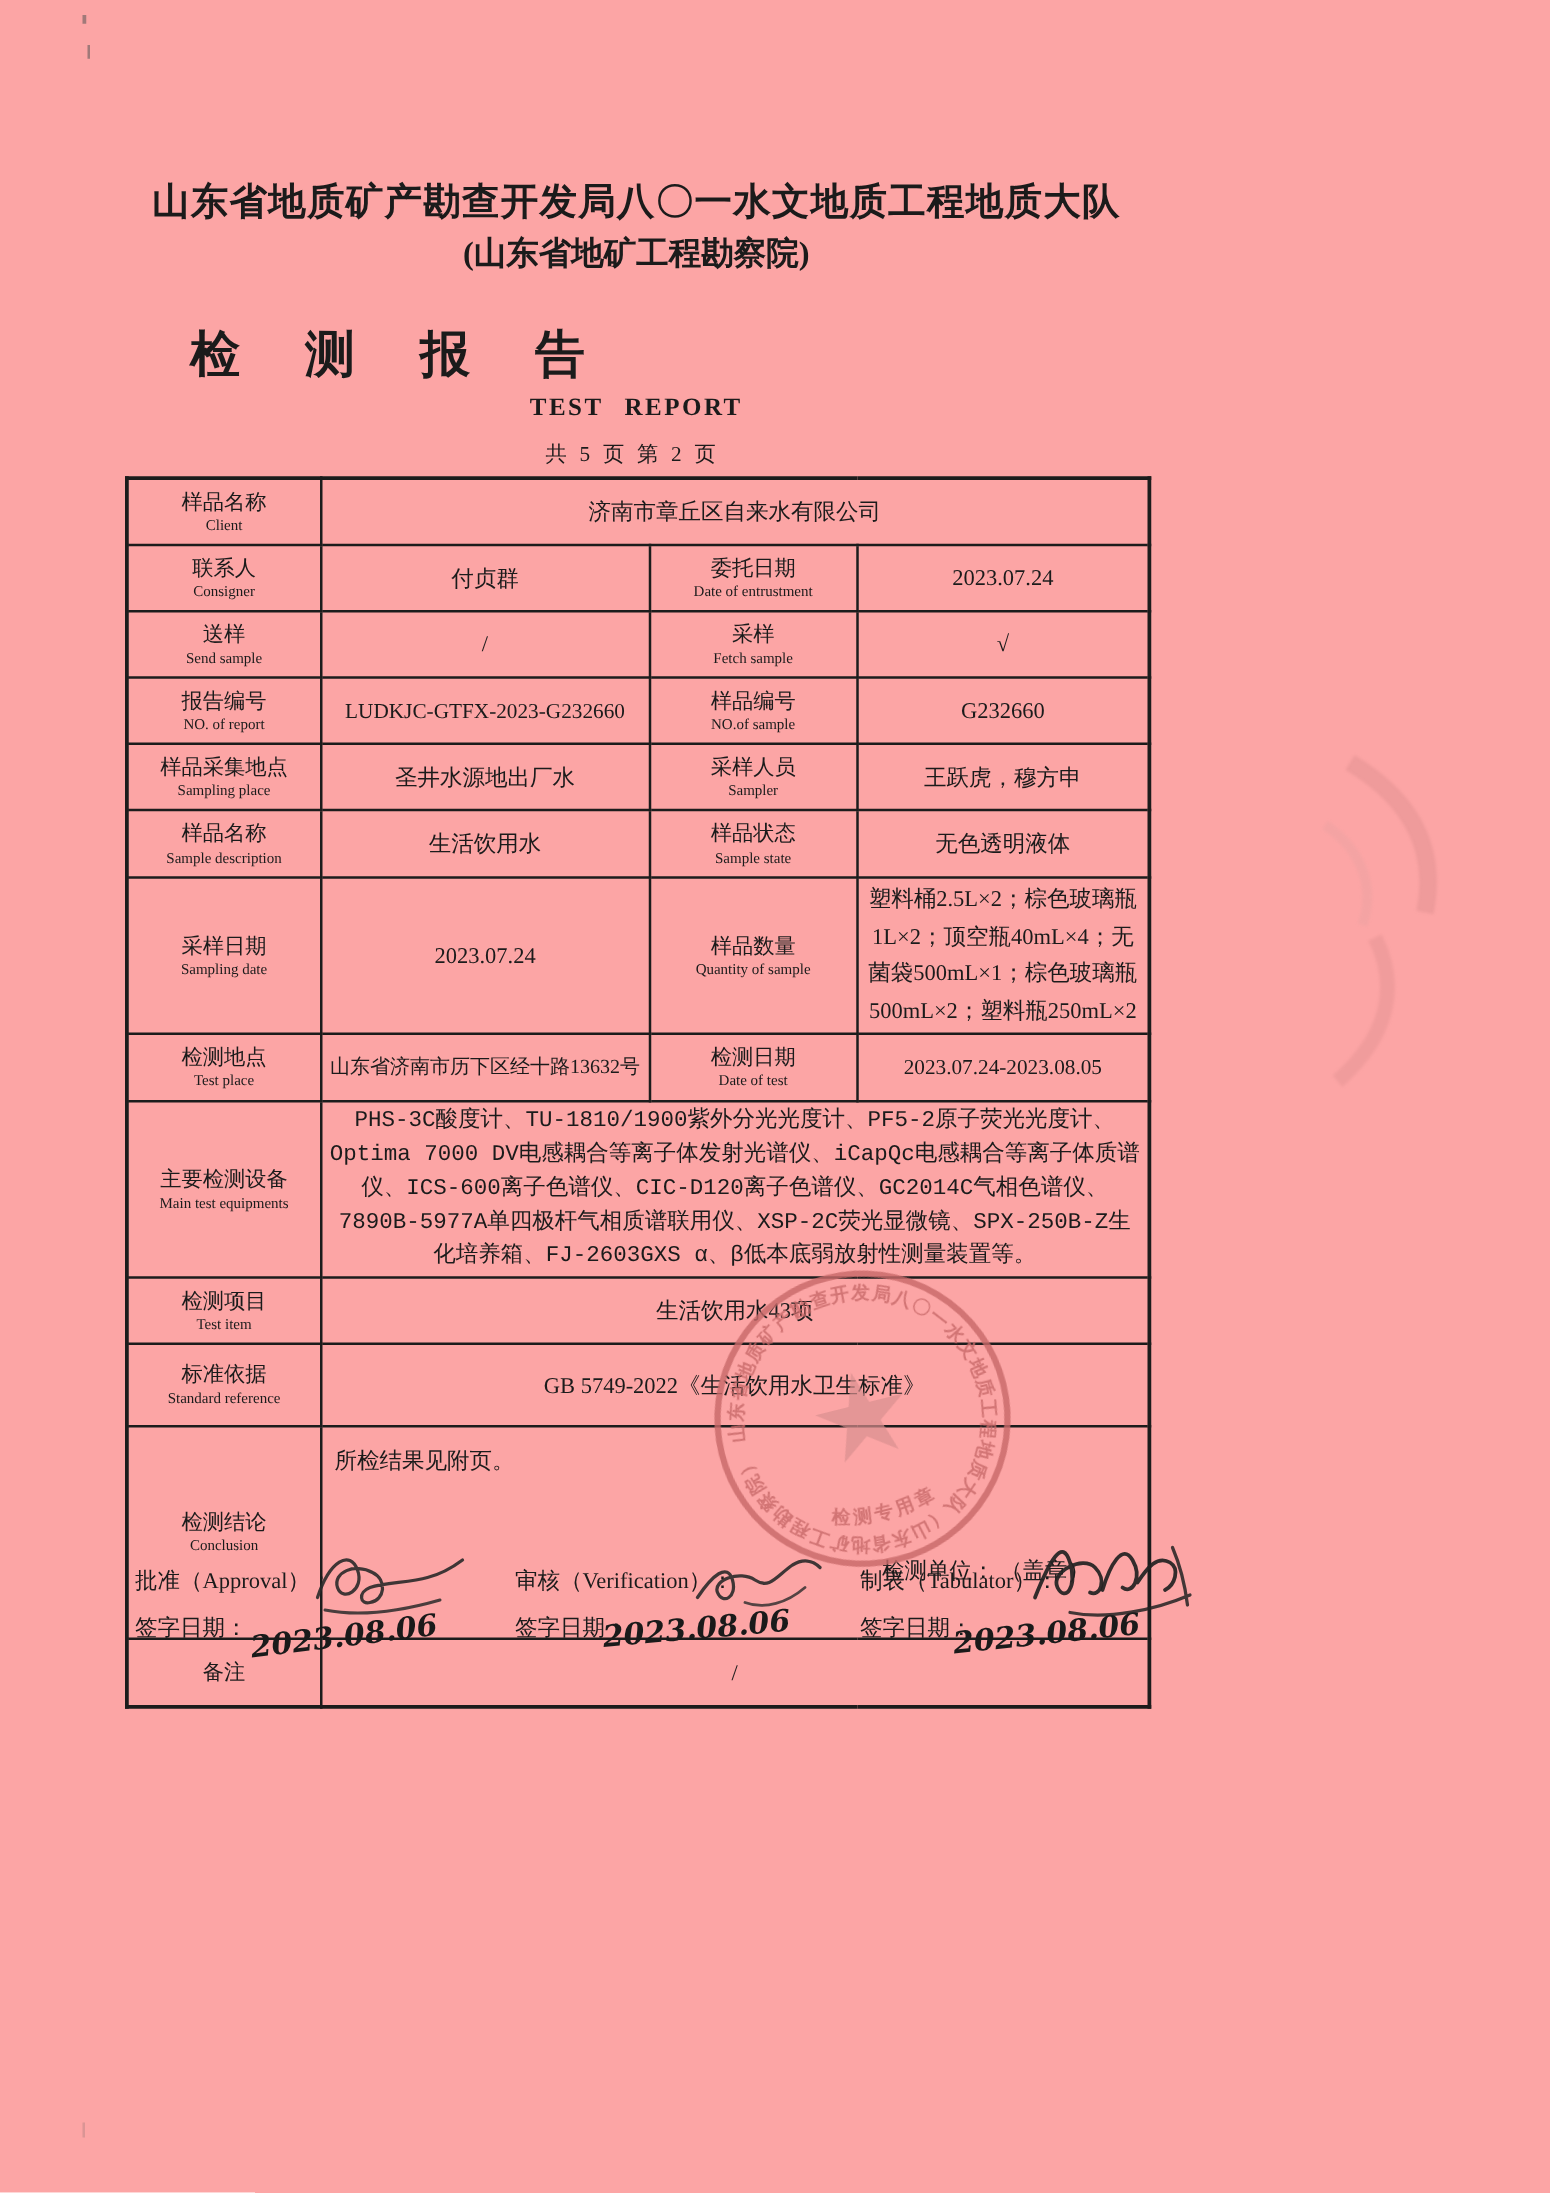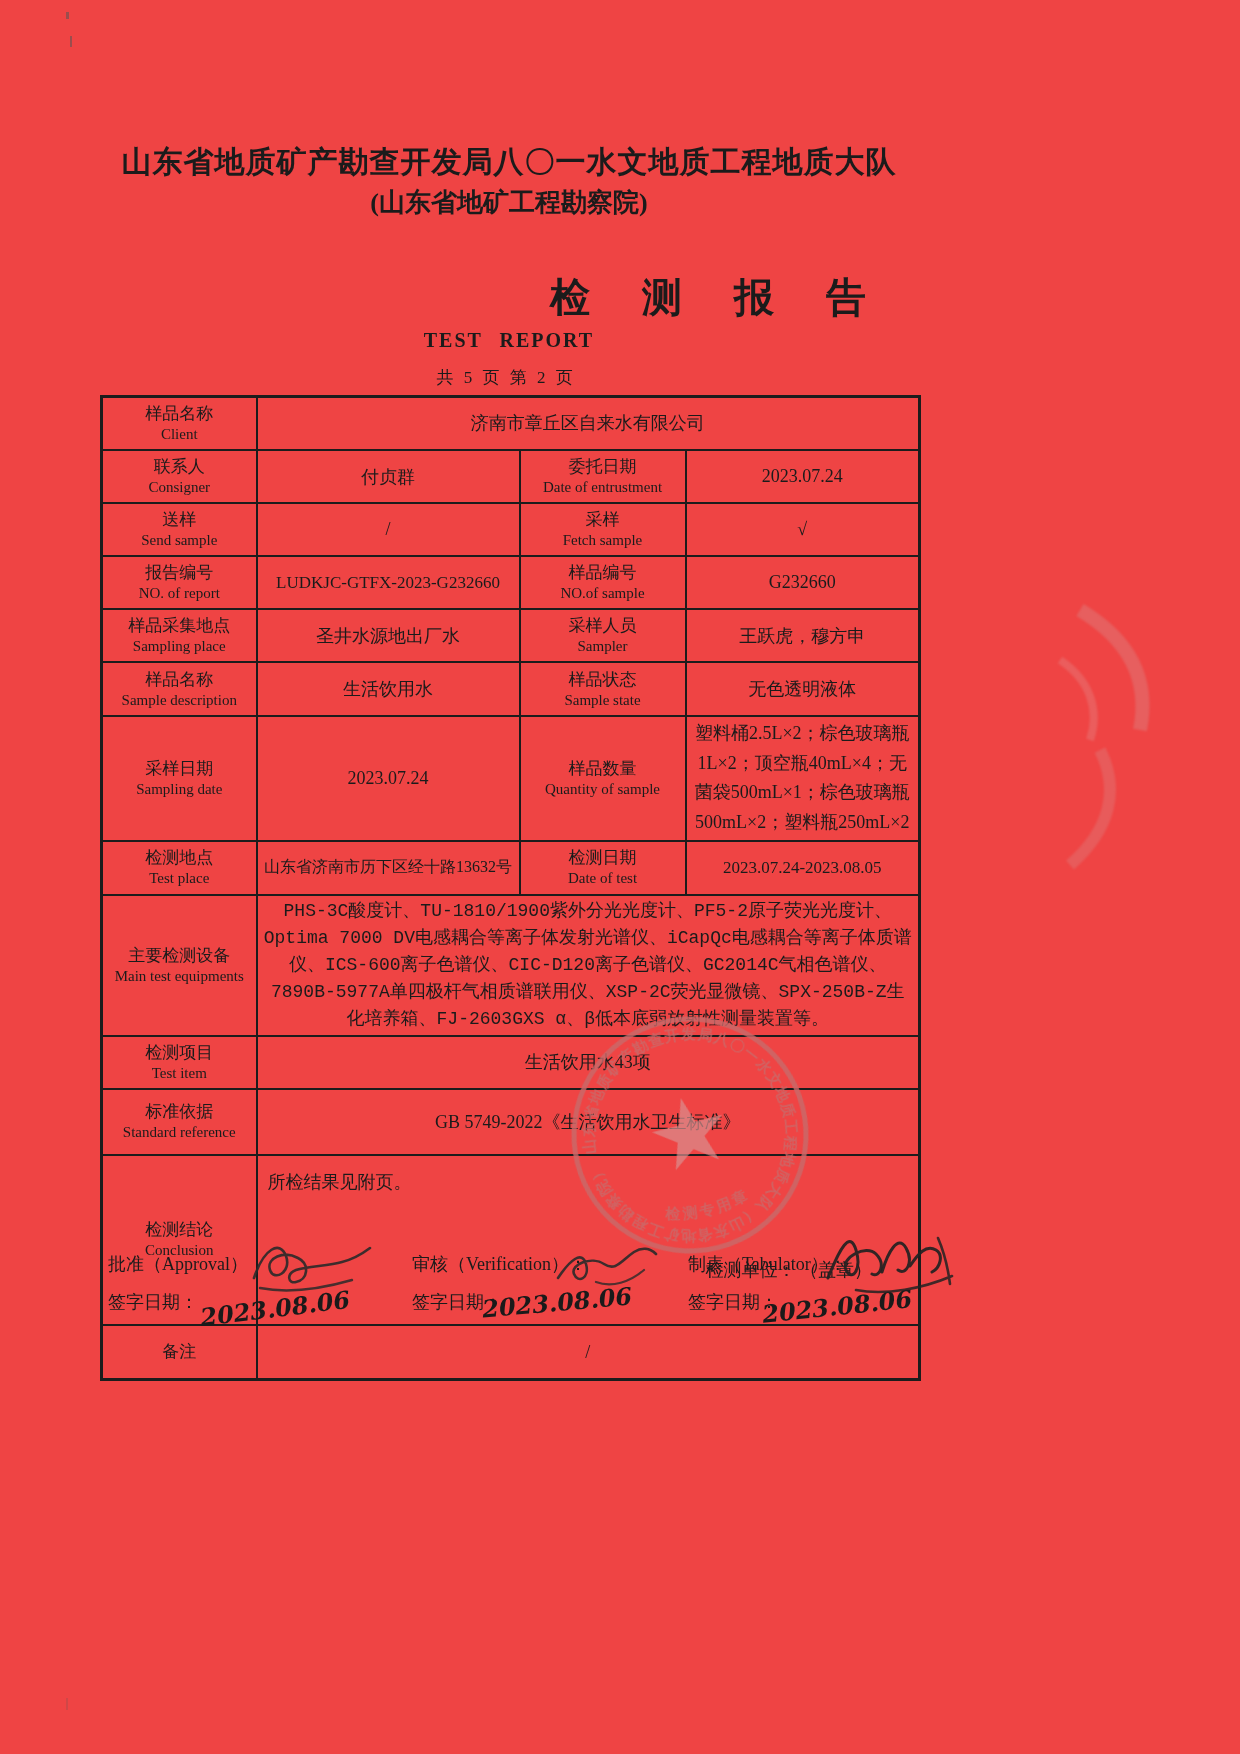--- a/index.html
+++ b/index.html
@@ -1,36 +1,36 @@
 <!DOCTYPE html>
 <html><head>
 <meta charset="utf-8">
 <style>
   html,body { margin:0; padding:0; background:#ffffff; }
   .page {
     position:relative; width:1240px; height:1754px; overflow:hidden;
-    background:#ef4444; color:#1b1b1b;
+    background:#fca5a5; color:#1b1b1b;
     font-family:"Liberation Serif","DejaVu Serif",serif;
   }
   .content { position:absolute; left:100px; top:142px; width:818px; }
 
   .org1 { font-size:30px; font-weight:bold; text-align:center; letter-spacing:1px; line-height:1.35; }
   .org2 { font-size:26px; font-weight:bold; text-align:center; margin-top:2px; }
-  .title-cn { margin-top:50px; font-size:40px; font-weight:bold; text-align:right;
+  .title-cn { margin-top:36px; font-size:40px; font-weight:bold; text-align:left;
               letter-spacing:52px; padding-left:52px; }
   .title-en { text-align:center; font-size:20px; font-weight:bold; letter-spacing:2px;
               word-spacing:10px; margin-top:4px; }
   .page-info { text-align:center; font-size:17px; letter-spacing:3px; margin-top:14px; padding-right:6px; }
 
   table.report { border-collapse:collapse; width:818px; margin-top:6px; table-layout:fixed;
                  border:3px solid #1c1c1c; }
   table.report td { border:2px solid #1c1c1c; text-align:center; vertical-align:middle;
                     padding:2px 6px; font-size:18px; overflow:hidden; }
   td.lab .cn { font-size:17px; line-height:1.3; }
-  td.lab .en { font-size:15px; line-height:1.25; }
+  td.lab .en { font-size:12px; line-height:1.25; }
   td.small-val { font-size:12.5px; line-height:1.65; padding:2px 8px; }
   td.equip-val { text-align:justify; font-size:17px; line-height:1.5; padding:6px 10px;
                  font-family:Liberation Mono, monospace; }
   td.conclusion-val { position:relative; text-align:left; vertical-align:top; }
   .conclusion-text { position:absolute; left:10px; top:14px; font-size:18px; }
   .seal-line { position:absolute; right:46px; top:102px; font-size:18px; }
 
   .footer { position:absolute; top:1250px; left:0; width:1240px; font-size:18px; }
   .sig-block { position:absolute; width:300px; }
   .sig-label { white-space:nowrap; }

